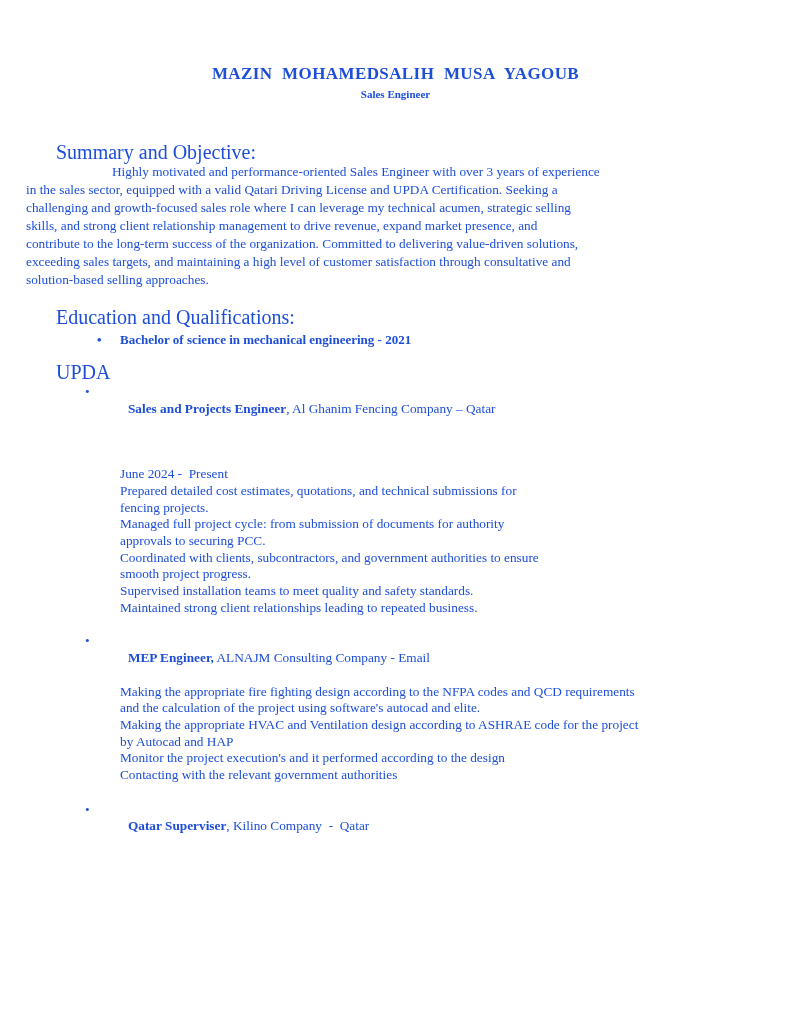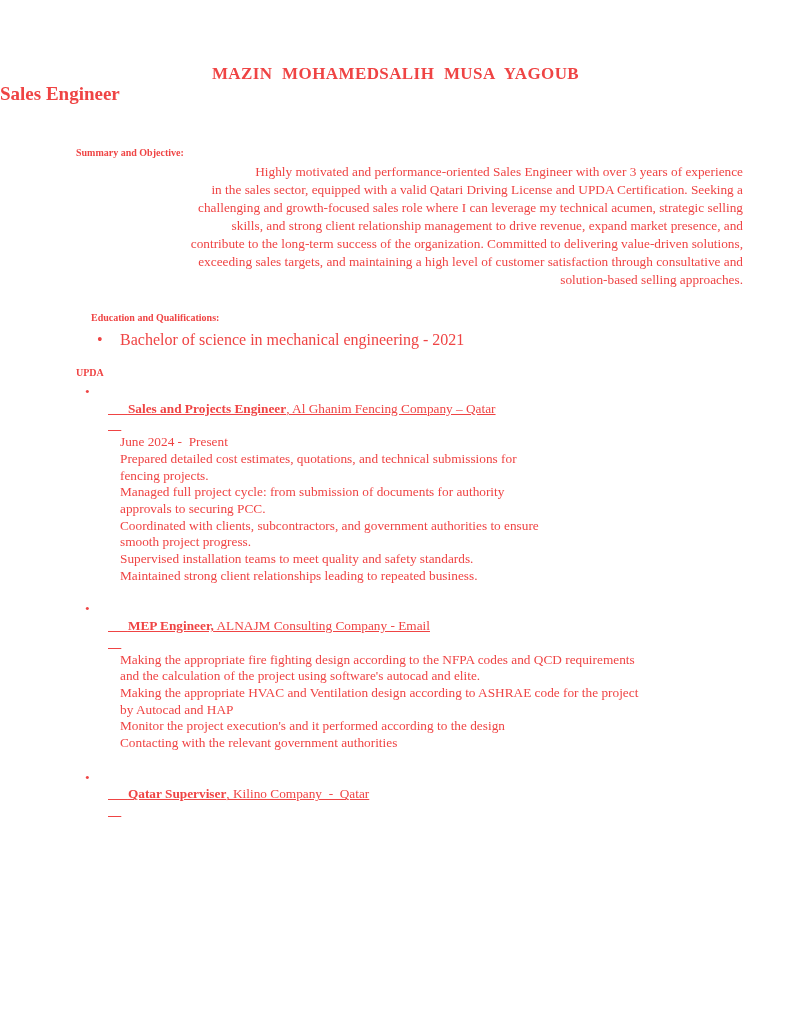--- a/index.html
+++ b/index.html
@@ -1,71 +1,72 @@
 <!DOCTYPE html>
 <html><head>
 <meta charset="utf-8">
 <style>
   html, body { margin: 0; padding: 0; background: #ffffff; }
   .page {
     width: 791px;
     height: 1024px;
     background: #ffffff;
-    color: #ef4444;
+    color: #1d4ed8;
     font-family: "Liberation Serif", "DejaVu Serif", serif;
     overflow: hidden;
     position: relative;
   }
   
   .name {
     padding-top: 64px;
     text-align: center;
     font-size: 17px;
     line-height: 20px;
     font-weight: bold;
     letter-spacing: 0.4px;
     word-spacing: 5px;
   }
   .job-title {
     margin-top: 1px;
-    font-size: 19px;
+    text-align: center;
+    font-size: 11px;
     line-height: 18px;
     font-weight: bold;
   }
   .contact {
     margin-top: 27px;
     text-align: center;
     font-size: 13.5px;
     line-height: 17.5px;
   }
   
   .heading {
-    padding-left: 76px;
-    font-size: 10px;
+    padding-left: 56px;
+    font-size: 20px;
     line-height: 19px;
-    font-weight: bold;
+    font-weight: normal;
   }
   .summary-heading { margin-top: 40px; }
   .summary-body {
     margin: 1px 48px 0 26px;
     font-size: 13.3px;
     line-height: 18px;
     white-space: pre-line;
     text-indent: 86px;
-    text-align: right;
   }
   .sec-heading { margin-top: 14px; }
-  .edu-heading { margin-top: 19px; margin-left: 15px; }
+  .edu-heading { margin-top: 19px; }
   .bullet-item {
     margin-top: 4px;
     margin-left: 97px;
     padding-left: 23px;
     position: relative;
-    font-size: 16px;
+    font-size: 13px;
     line-height: 18px;
+    font-weight: bold;
   }
   .bullet-item::before {
     content: "\2022";
     position: absolute;
     left: 0;
     top: 0;
   }
   
   .exp-heading { margin-top: 14px; }
   .job {
@@ -77,23 +78,23 @@
     line-height: 16.7px;
   }
   .job::before {
     content: "\2022";
     position: absolute;
     left: 0;
     top: 0;
   }
   .job-first { margin-top: 2px; }
   .job-gap   { margin-top: 17px; }
-  .job-titleline { white-space: pre-wrap; text-decoration: underline; }
+  .job-titleline { white-space: pre-wrap; }
   .job-role { font-weight: bold; }
-  .job-date { white-space: pre-wrap; }
+  .job-date { white-space: pre-wrap; margin-top: 32px; }
   .job-date-indented { margin-left: 12px; }
   .job-details {
     margin-left: 12px;
     white-space: pre-line;
   }
 </style>
 </head>
 <body>
 
 <div class="page">

